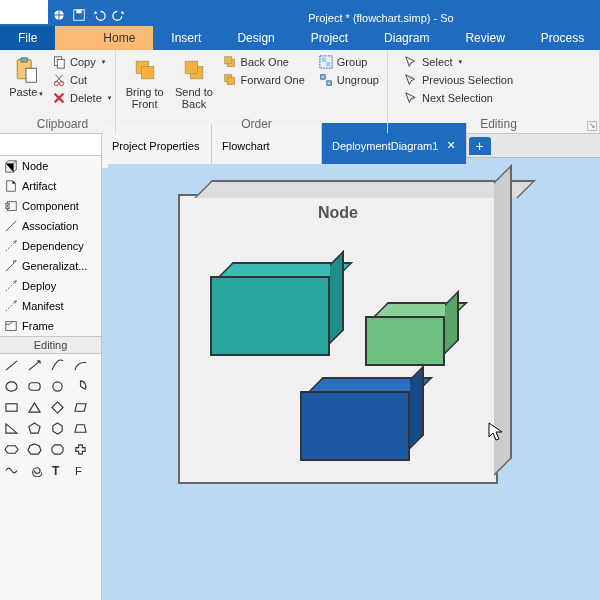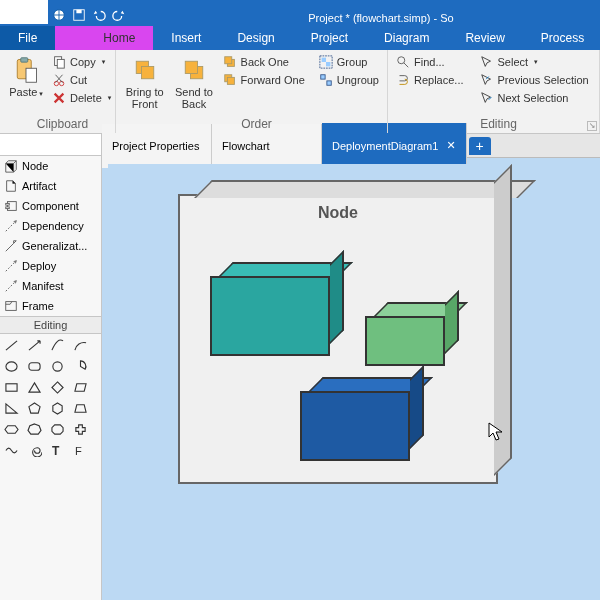--- a/index.html
+++ b/index.html
@@ -8,21 +8,21 @@
   
   .titlebar { height: 24px; background: #1e6bbf; color: #fff; display: flex; align-items: flex-end; padding: 0 4px; font-size: 11px; margin-left: 48px; }
   .titlebar .qat { display: flex; gap: 6px; align-items: center; }
   .titlebar .qat svg { width: 14px; height: 14px; }
   .titlebar .title { flex: 1; text-align: center; white-space: nowrap; overflow: hidden; padding-left: 40px; }
 
   
   .ribbon-tabs { height: 26px; background: #1e6bbf; display: flex; align-items: flex-end; color: #fff; font-size: 12px; }
   .ribbon-tabs .tab { padding: 5px 18px; cursor: pointer; }
   .ribbon-tabs .tab.file { background: #0d5aa7; }
-  .ribbon-tabs .tab.active { background: #d946ef; color: #333; padding-left: 48px; }
+  .ribbon-tabs .tab.active { background: #fdba74; color: #333; padding-left: 48px; }
 
   
   .ribbon { height: 84px; background: #f2f2f2; border-bottom: 1px solid #c6c6c6; display: flex; font-size: 11px; color: #333; }
   .rgroup { border-right: 1px solid #d6d6d6; display: flex; flex-direction: column; position: relative; }
   .rgroup .label { position: absolute; bottom: 2px; left: 10px; right: 0; text-align: center; color: #666; font-size: 12px; }
   .rgroup .body { flex: 1; display: flex; align-items: flex-start; padding: 4px 6px 14px 6px; gap: 4px; }
   .bigbtn { display: flex; flex-direction: column; align-items: center; justify-content: flex-start; padding: 2px 4px; text-align: center; line-height: 1.1; cursor: pointer; min-width: 40px; }
   .bigbtn svg { width: 28px; height: 28px; margin-bottom: 2px; }
   .smallstack { display: flex; flex-direction: column; gap: 2px; }
   .smallbtn { display: flex; align-items: center; gap: 4px; padding: 1px 2px; cursor: pointer; white-space: nowrap; }
@@ -210,36 +210,20 @@
             </svg>
             <span>Ungroup</span>
           </div>
       </div>
     </div>
     <div class="label">Order</div>
   </div>
 
   <div class="rgroup" style="flex:1">
     <div class="body">
-      <div class="smallstack">
-        <div class="smallbtn">
-            <svg viewBox="0 0 16 16">
-              <circle cx="6" cy="6" r="4" fill="none" stroke="#555"></circle>
-              <path d="M9 9l5 5" stroke="#555"></path>
-            </svg>
-            <span>Find...</span>
-          </div>
-        <div class="smallbtn">
-            <svg viewBox="0 0 16 16">
-              <path d="M4 3h6a3 3 0 0 1 0 6H4" fill="none" stroke="#555"></path>
-              <path d="M4 13h6a3 3 0 0 0 0-6" fill="none" stroke="#b80"></path>
-            </svg>
-            <span>Replace...</span>
-          </div>
-      </div>
       <div class="smallstack" style="margin-left:8px">
         <div class="smallbtn">
             <svg viewBox="0 0 16 16">
               <path d="M2 2l4 11 2-4 4-2z" fill="none" stroke="#333"></path>
             </svg>
             <span>Select</span>
             <span class="tri-down">▾</span>
           </div>
         <div class="smallbtn">
             <svg viewBox="0 0 16 16">
@@ -283,20 +267,26 @@
         </svg>
         <span>Artifact</span>
       </div>
     <div class="p-item">
         <svg viewBox="0 0 16 16">
           <rect x="4" y="3" width="10" height="10" fill="none" stroke="#555"></rect>
           <rect x="2" y="5" width="4" height="2" fill="#fff" stroke="#555"></rect>
           <rect x="2" y="9" width="4" height="2" fill="#fff" stroke="#555"></rect>
         </svg>
         <span>Component</span>
+      </div>
+    <div class="p-item">
+        <svg viewBox="0 0 16 16">
+          <path d="M2 14L14 2" stroke="#555"></path>
+        </svg>
+        <span>Association</span>
       </div>
     <div class="p-item">
         <svg viewBox="0 0 16 16">
           <path d="M2 14L14 2" stroke="#555" stroke-dasharray="2 2"></path>
           <path d="M14 2l-3 1m3-1l-1 3" stroke="#555"></path>
         </svg>
         <span>Dependency</span>
       </div>
     <div class="p-item">
         <svg viewBox="0 0 16 16">

